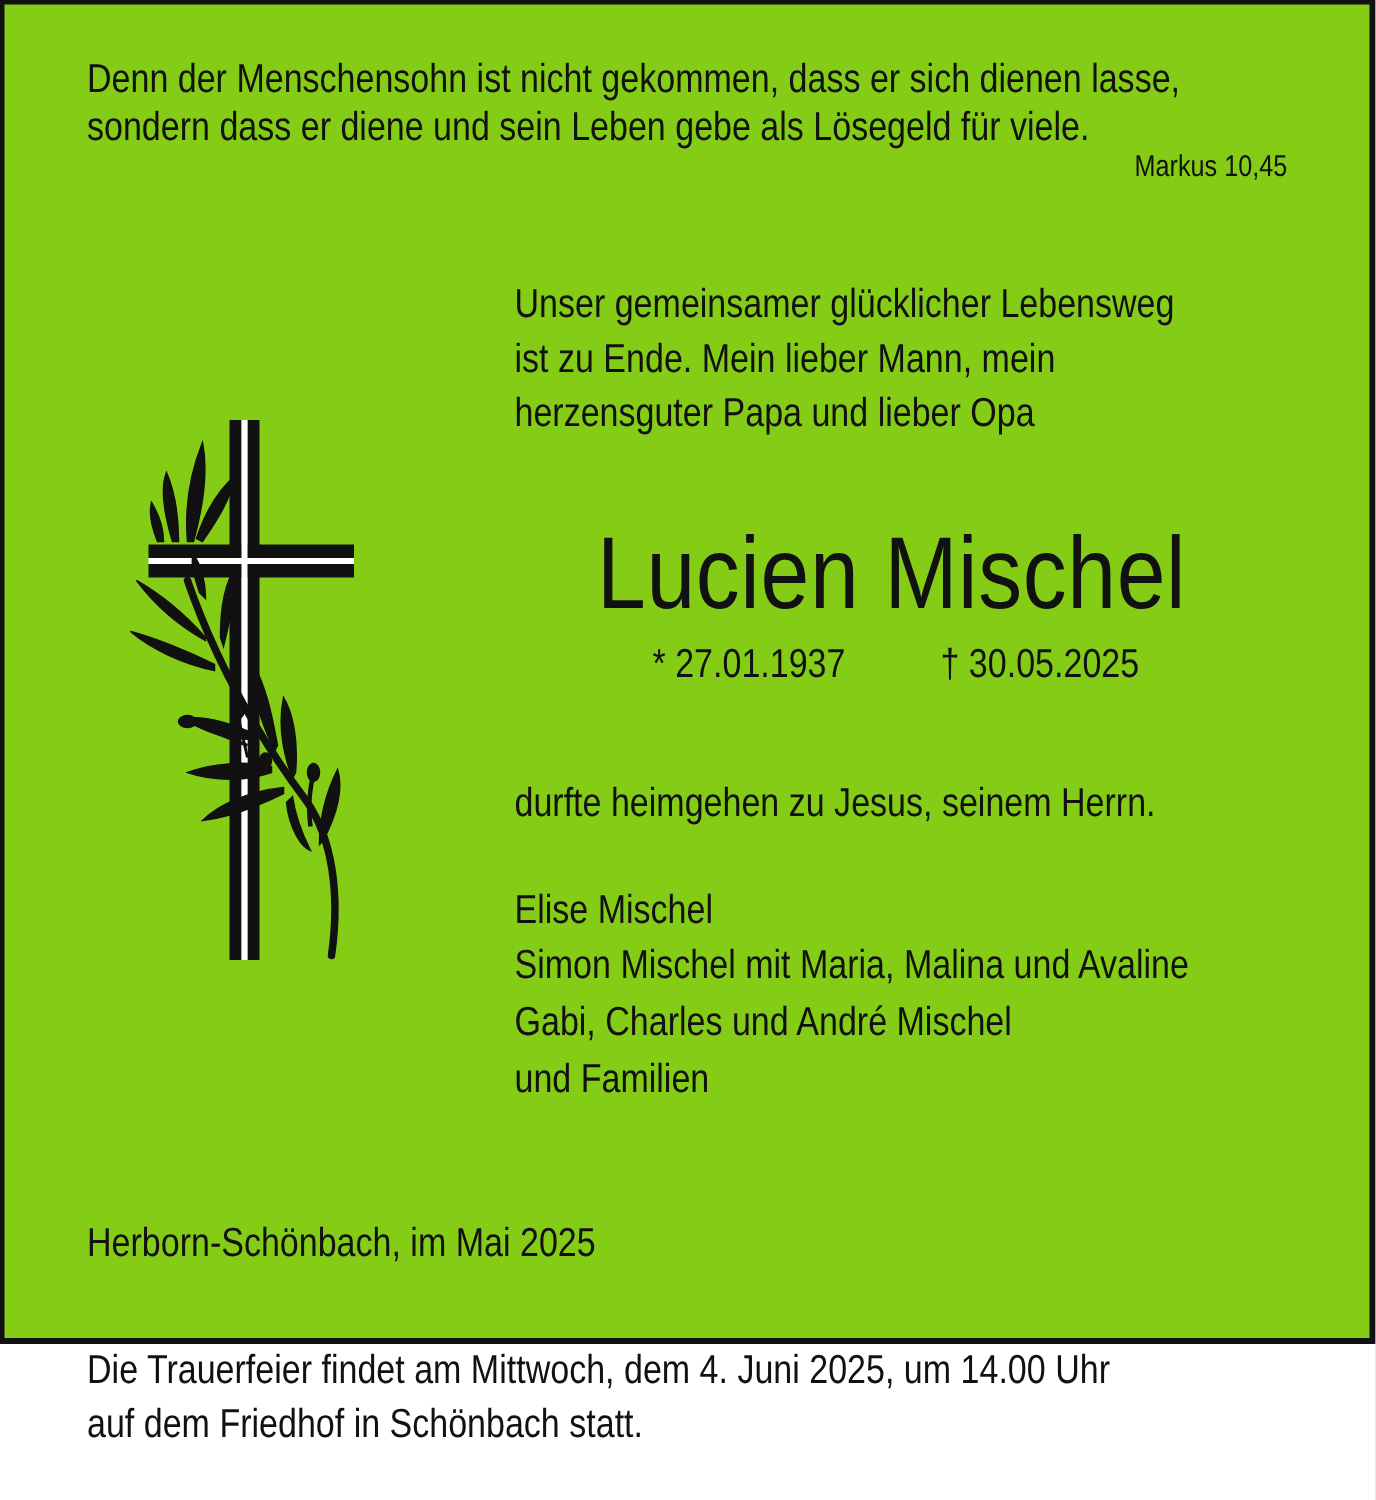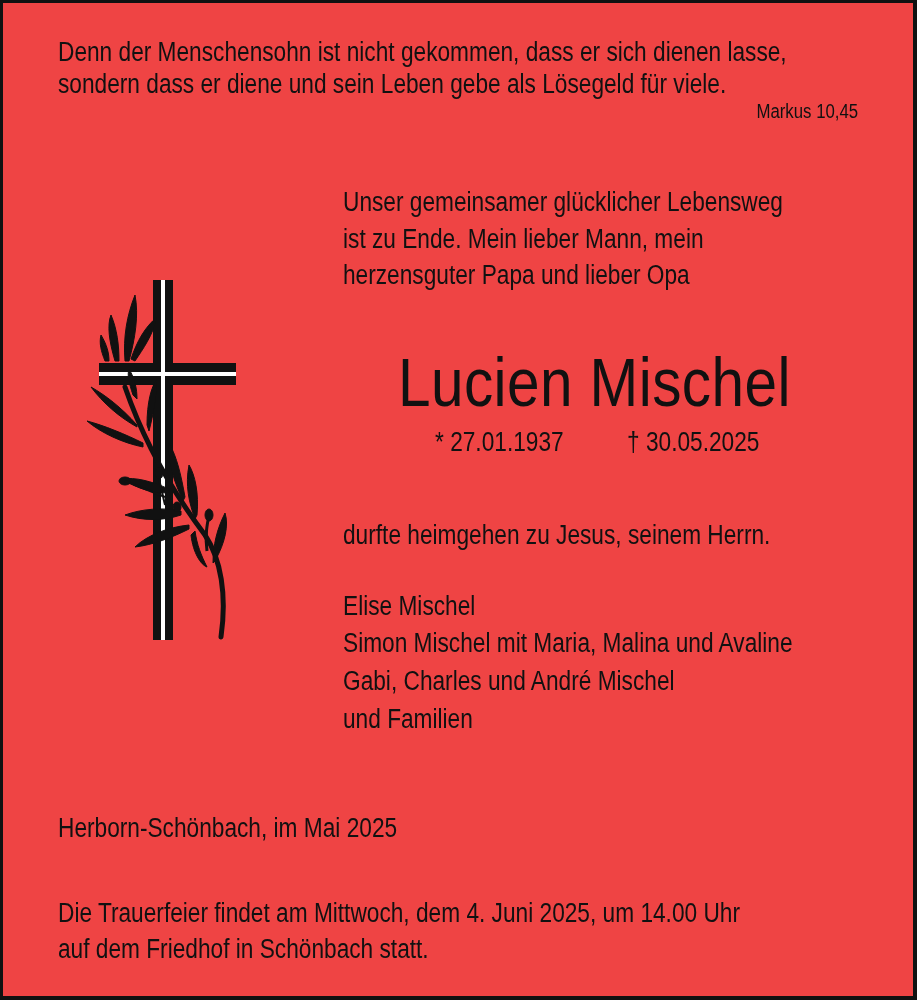--- a/index.html
+++ b/index.html
@@ -11,27 +11,27 @@
       width: 917px;
       height: 1000px;
       position: relative;
       overflow: hidden;
       font-family: "Liberation Sans", "DejaVu Sans", sans-serif;
       color: #111111;
     }
     .frame {
       position: absolute;
       left: 0; top: 0;
-      width: 917px; height: 1000px;
+      width: 917px; height: 896px;
       box-sizing: border-box;
       border-top: 3px solid #111;
       border-left: 3px solid #111;
       border-right: 4px solid #111;
       border-bottom: 4px solid #111;
-      background: #ef4444;
+      background: #84cc16;
     }
     .line {
       position: absolute;
       white-space: nowrap;
       transform-origin: left top;
       line-height: 1;
     }
     .cond {
       transform: scaleX(0.84);
     }

